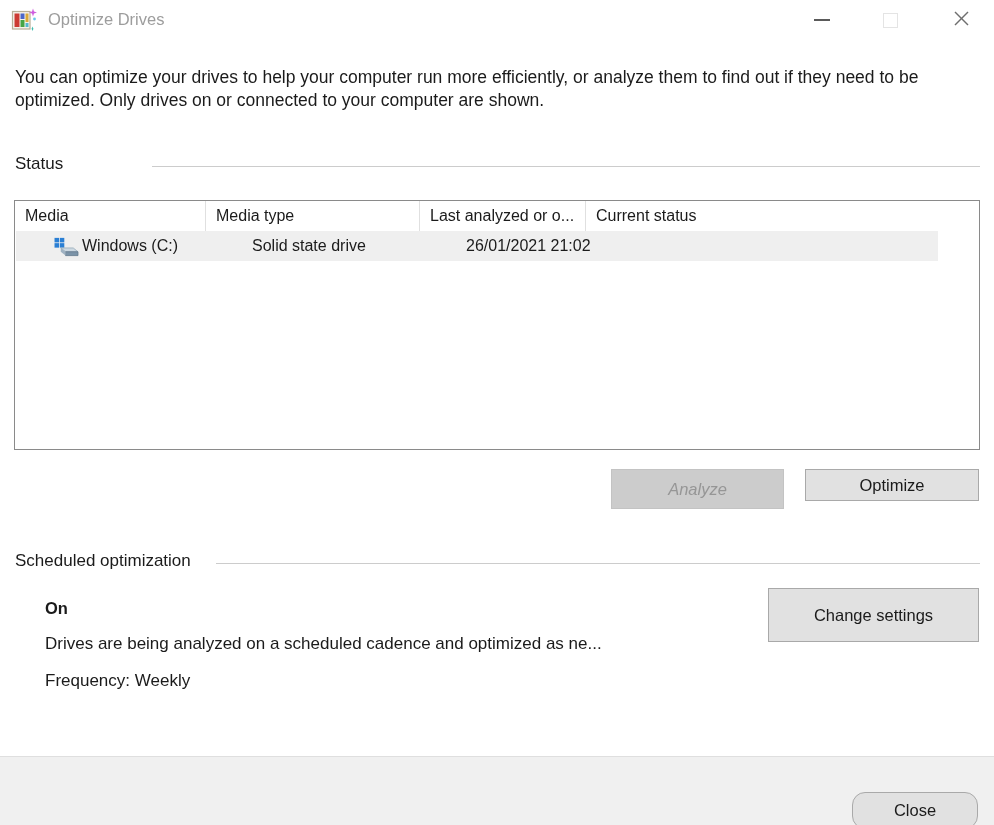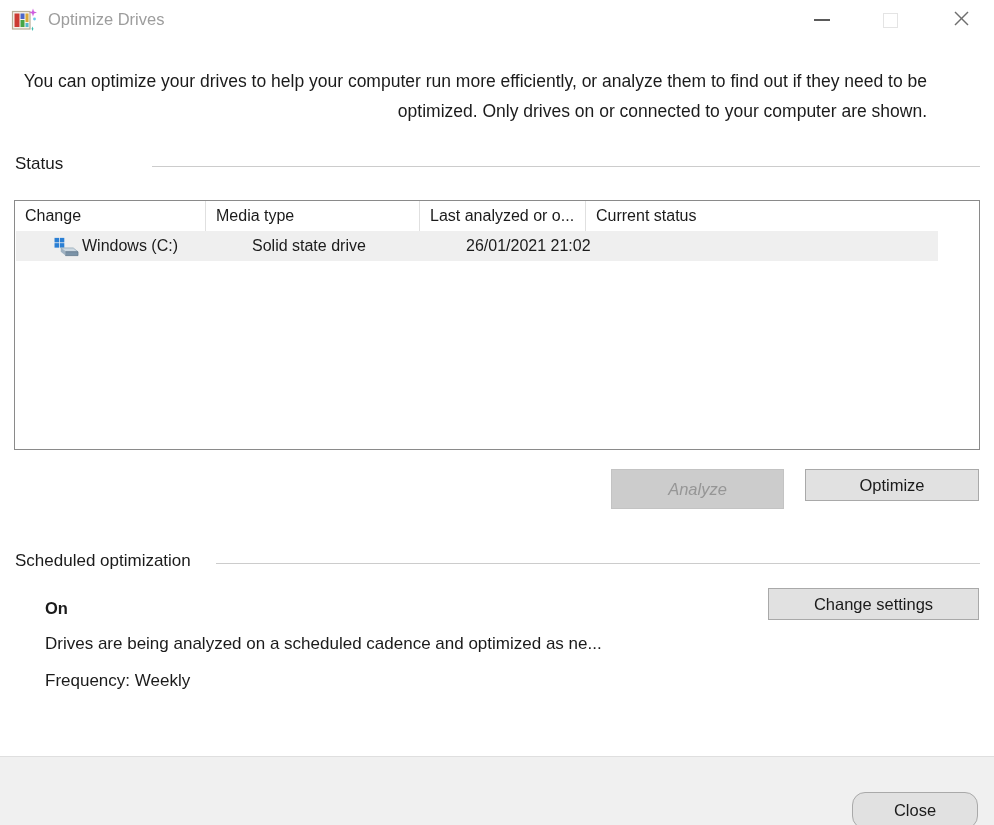--- a/index.html
+++ b/index.html
@@ -19,21 +19,21 @@
   .caption-btn { position: absolute; top: 0; width: 46px; height: 40px; display: flex; align-items: center; justify-content: center; }
   .caption-min   { left: 799px; }
   .caption-max   { left: 867px; }
   .caption-close { left: 938px; }
   .min-glyph { width: 16px; height: 2px; background: #5a5a5a; }
   .max-glyph { width: 15px; height: 15px; border: 1px solid #e4e4e4; background: #fff; }
 
   
   .description {
     position: absolute; left: 15px; top: 66px; width: 912px;
-    font-size: 17.5px; line-height: 30px; color: #1b1b1b; text-align: right;
+    font-size: 17.5px; line-height: 23px; color: #1b1b1b;
   }
 
   
   .section-label { position: absolute; font-size: 17px; color: #1b1b1b; white-space: nowrap; }
   .section-rule  { position: absolute; height: 0; border-top: 1px solid #cccccc; }
   .status-label  { left: 15px; top: 154px; }
   .status-rule   { left: 152px; top: 166px; width: 828px; }
   .sched-label   { left: 15px; top: 551px; }
   .sched-rule    { left: 216px; top: 563px; width: 764px; }
 
@@ -65,21 +65,21 @@
 
   
   .btn {
     position: absolute; display: flex; align-items: center; justify-content: center;
     font-family: "Liberation Sans", sans-serif; font-size: 16.5px; color: #1b1b1b;
     background: #e1e1e1; border: 1px solid #a9a9a9; cursor: default;
   }
   .btn-disabled { background: #cccccc; border: 1px solid #c3c3c3; color: #969696; }
   .btn-analyze  { left: 611px; top: 469px; width: 173px; height: 40px; font-style: italic; }
   .btn-optimize { left: 805px; top: 469px; width: 174px; height: 32px; }
-  .btn-change   { left: 768px; top: 588px; width: 211px; height: 32px; }
+  .btn-change   { left: 768px; top: 588px; width: 211px; height: 54px; }
   .btn-close    { left: 852px; top: 35px;  width: 126px; height: 37px; border-radius: 13px; } 
 
   
   .sched-state { position: absolute; left: 45px; top: 599px; font-size: 16.5px; font-weight: bold; }
   .sched-desc  { position: absolute; left: 45px; top: 634px; font-size: 17px; white-space: nowrap; }
   .sched-freq  { position: absolute; left: 45px; top: 671px; font-size: 17px; white-space: nowrap; }
 
   
   .footer {
     position: absolute; left: 0; top: 756px; width: 994px; height: 69px;
@@ -121,21 +121,21 @@
   </div>
 </div>
 
 <div class="description">You can optimize your drives to help your computer run more efficiently, or analyze them to find out if they need to be optimized. Only drives on or connected to your computer are shown.</div>
 
 <div class="section-label status-label">Status</div>
 <div class="section-rule status-rule"></div>
 
 <div class="drive-table">
   <div class="table-header">
-    <div class="th th-drive">Change</div>
+    <div class="th th-drive">Media</div>
     <div class="th th-media">Media type</div>
     <div class="th th-last">Last analyzed or o...</div>
     <div class="th th-status">Current status</div>
   </div>
 
   <div class="table-row">
     <div class="td td-drive">
       <span class="drive-icon">
         <svg viewBox="0 0 26 24" width="25" height="23">
           <g fill="#2a7fd4">

